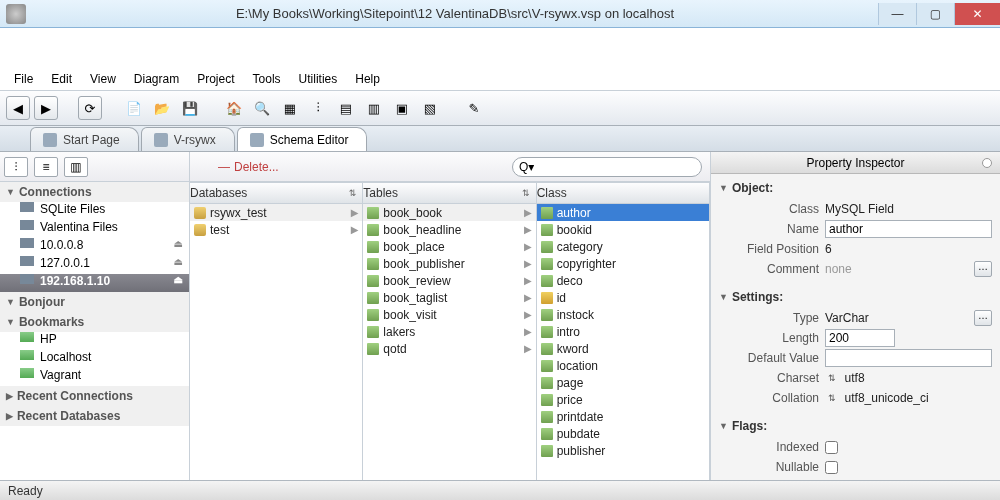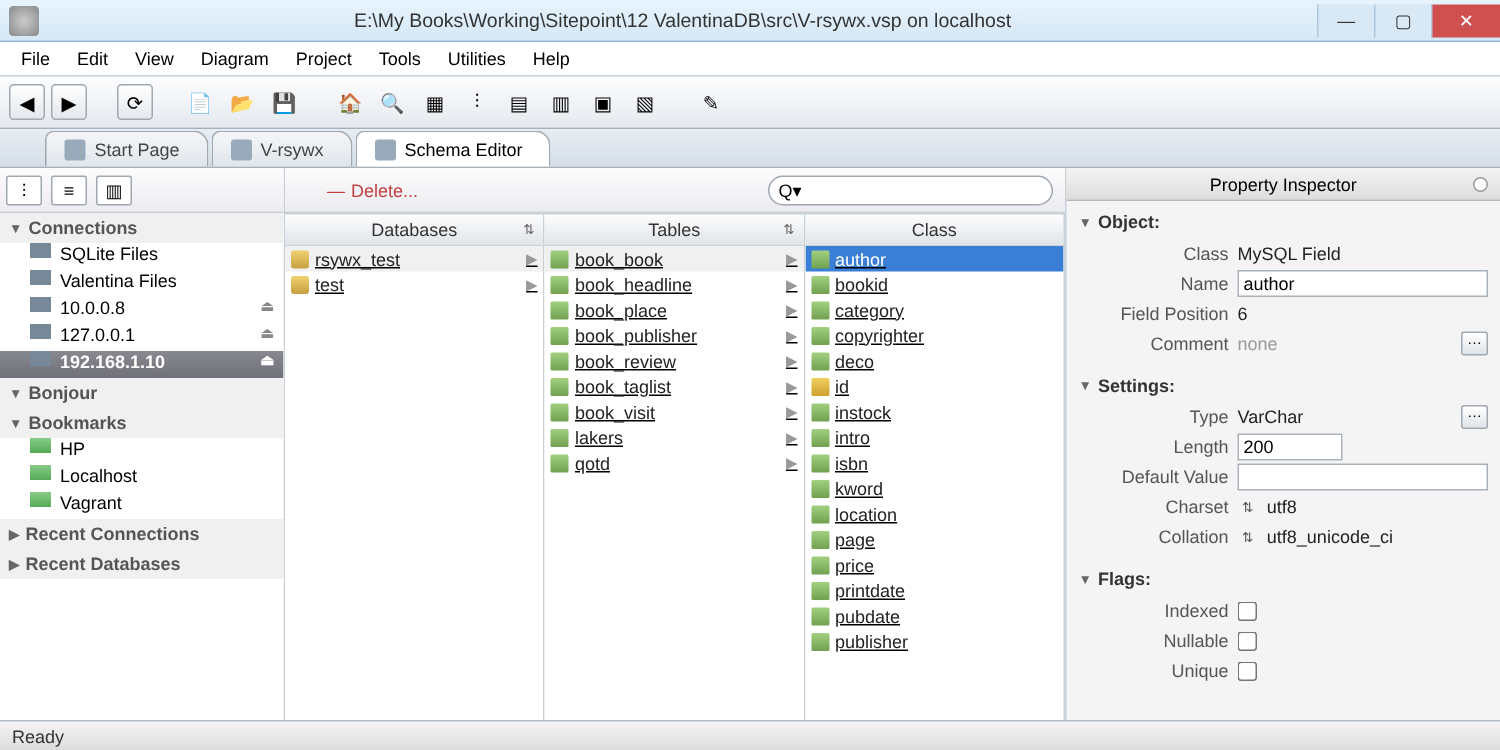--- a/index.html
+++ b/index.html
@@ -3,43 +3,43 @@
 <meta charset="utf-8">
 <style>
 * { margin: 0; padding: 0; box-sizing: border-box; font-family: "Segoe UI", Tahoma, sans-serif; font-size: 12px; }
 body { width: 1000px; height: 500px; background: #fff; overflow: hidden; display: flex; flex-direction: column; }
 .titlebar { height: 28px; background: linear-gradient(#e8f4fd, #d4e8f6); display: flex; align-items: center; border-bottom: 1px solid #8ab4d8; gap: 28px; }
 .titlebar .appicon { width: 20px; height: 20px; margin: 0 6px; background: radial-gradient(circle, #ccc, #888); border-radius: 3px; }
 .titlebar .title { flex: 1; text-align: center; color: #333; font-size: 13px; }
 .winbtns { display: flex; }
 .winbtn { width: 38px; height: 22px; display: flex; align-items: center; justify-content: center; color: #333; border-left: 1px solid #b0c8de; background: #d8e8f4; }
 .winbtn.close { background: #d05050; color: #fff; width: 46px; }
-.menubar { height: 22px; display: flex; align-items: center; padding: 0 6px; gap: 2px; background: #fff; }
+.menubar { height: 22px; display: flex; align-items: center; padding: 0 6px; gap: 2px; background: #fff; margin-top: 40px; }
 .menubar span { padding: 2px 8px; cursor: default; }
 .toolbar { height: 36px; background: linear-gradient(#fdfdfe, #e4e9ef); border-top: 1px solid #c8d0d8; border-bottom: 1px solid #a8b0b8; display: flex; align-items: center; padding: 0 6px; gap: 4px; }
 .tbtn { width: 24px; height: 24px; border: 1px solid #a0a8b0; background: linear-gradient(#fff,#e4e8ec); border-radius: 3px; display: flex; align-items: center; justify-content: center; font-size: 13px; }
 .tbtn.g { border: none; background: none; }
 .tsep { width: 12px; }
 .tabbar { height: 26px; background: linear-gradient(#e8eef4,#d4dde6); display: flex; align-items: flex-end; padding-left: 30px; border-bottom: 1px solid #a8b0b8; }
 .tab { height: 24px; padding: 0 18px 0 12px; display: flex; align-items: center; gap: 6px; border: 1px solid #a0a8b0; border-bottom: none; border-radius: 6px 10px 0 0; background: linear-gradient(#f4f6f8,#e0e6ec); margin-right: 2px; color: #444; }
 .tab.active { background: #fff; font-weight: 400; color: #000; }
 .tab .ticon { width: 14px; height: 14px; background: #9ab; border-radius: 2px; }
 .workarea { flex: 1; display: flex; min-height: 0; }
 .leftpanel { width: 190px; display: flex; flex-direction: column; border-right: 1px solid #c8d0d8; }
 .centerpanel { flex: 1; display: flex; flex-direction: column; }
 .rightpanel { width: 290px; border-left: 1px solid #c8d0d8; display: flex; flex-direction: column; background: #f4f4f4; }
 .subtoolbar { height: 30px; display: flex; align-items: center; padding: 0 8px; gap: 6px; border-bottom: 1px solid #c8d0d8; background: linear-gradient(#fcfcfd,#ececf0); }
 .viewbtn { width: 24px; height: 20px; border: 1px solid #a0a8b0; background: #fff; border-radius: 2px; display: flex; align-items: center; justify-content: center; }
 .delete { color: #c04040; display: flex; align-items: center; gap: 4px; margin-left: 20px; }
 .searchbox { margin-left: auto; width: 190px; height: 20px; border: 1px solid #a0a8b0; border-radius: 10px; display: flex; align-items: center; padding: 0 6px; background: #fff; }
 .searchbox input { border: none; outline: none; flex: 1; font-size: 12px; }
 .colheaders { height: 22px; display: flex; border-bottom: 1px solid #c8d0d8; }
-.colhdr { flex: 1; background: linear-gradient(#fdfdfe,#e0e4e8); border-right: 1px solid #c8d0d8; display: flex; align-items: center; justify-content: center; color: #333; position: relative; border-top: 1px solid #c8d0d8; }
+.colhdr { flex: 1; background: linear-gradient(#fdfdfe,#e0e4e8); border-right: 1px solid #c8d0d8; display: flex; align-items: center; justify-content: flex-start; color: #333; position: relative; border-top: 1px solid #c8d0d8; }
 .colhdr .dd { position: absolute; right: 6px; color: #666; font-size: 9px; }
-.cols { flex: 1; display: flex; min-height: 0; overflow: hidden; text-decoration: underline; }
+.cols { flex: 1; display: flex; min-height: 0; overflow: hidden; }
 .col { flex: 1; border-right: 1px solid #c8d0d8; overflow-y: auto; background: #fff; }
 .row { height: 17px; display: flex; align-items: center; padding: 0 4px; gap: 4px; color: #222; cursor: default; }
 .row.sel { background: #f0f0f0; }
 .row.hl { background: #3a7fd5; color: #fff; }
 .row .ricon { width: 12px; height: 12px; flex-shrink: 0; }
 .row .arrow { margin-left: auto; color: #999; font-size: 10px; }
 .dbicon { background: linear-gradient(#f0d070,#c8a040); border-radius: 2px; }
 .tblicon { background: linear-gradient(#a0d080,#70a050); border-radius: 1px; }
 .fldicon { background: linear-gradient(#a0d080,#70a050); border-radius: 1px; }
 .keyicon { background: linear-gradient(#f0d060,#d0a030); border-radius: 1px; }
@@ -292,24 +292,20 @@
           <div class="row">
             <span class="ricon fldicon"></span>
             <span>instock</span>
           </div>
           <div class="row">
             <span class="ricon fldicon"></span>
             <span>intro</span>
           </div>
           <div class="row">
             <span class="ricon fldicon"></span>
-            <span>isbn</span>
-          </div>
-          <div class="row">
-            <span class="ricon fldicon"></span>
             <span>kword</span>
           </div>
           <div class="row">
             <span class="ricon fldicon"></span>
             <span>location</span>
           </div>
           <div class="row">
             <span class="ricon fldicon"></span>
             <span>page</span>
           </div>

